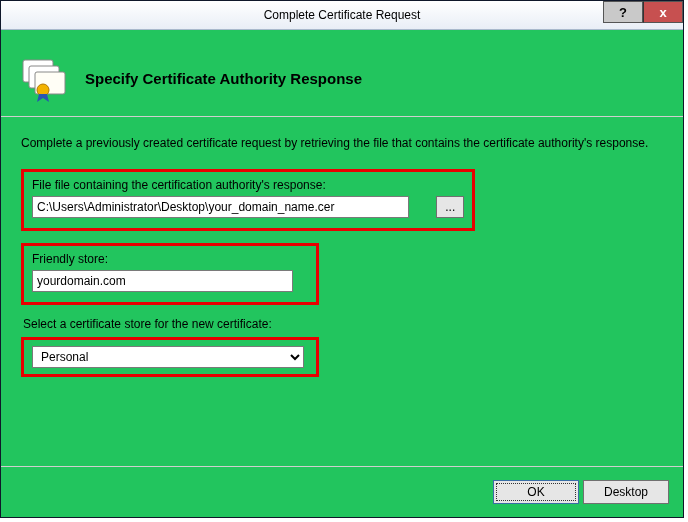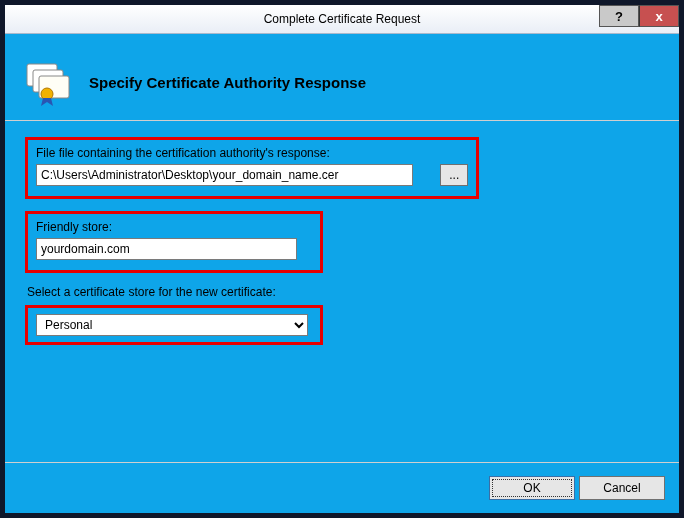--- a/index.html
+++ b/index.html
@@ -6,25 +6,25 @@
     margin: 0;
     padding: 0;
     font-family: "Segoe UI", Tahoma, sans-serif;
     font-size: 12px;
     background: #fff;
     color: #000;
   }
   .window {
     width: 684px;
     height: 518px;
-    border: 5px solid #0f172a;
+    border: 1px solid #0f172a;
     box-sizing: border-box;
     display: flex;
     flex-direction: column;
-    background: #0ea5e9;
+    background: #22c55e;
     position: relative;
   }
   .titlebar {
     height: 28px;
     background: linear-gradient(#ffffff, #e9eef6);
     border-bottom: 1px solid #a9b9cc;
     display: flex;
     align-items: center;
     position: relative;
   }
@@ -191,20 +191,21 @@
         <path d="M20 40 L18 48 L24 44 L30 48 L28 40 Z" fill="#2956b2"></path>
       </svg>
     </div>
     <h2>Specify Certificate Authority Response</h2>
   </div>
 
   <div class="divider"></div>
 
   <div class="content">
 
+    <p class="intro">Complete a previously created certificate request by retrieving the file that contains the certificate authority's response.</p>
 
     <div class="highlight hl-filename">
       <label class="field-label">File file containing the certification authority's response:</label>
       <div class="row-file">
         <input type="text" class="inp-file" value="C:\Users\Administrator\Desktop\your_domain_name.cer" style="">
         <button class="browse-btn">...</button>
       </div>
     </div>
 
     <div class="highlight hl-friendly">
@@ -219,16 +220,16 @@
         <select>
           <option>Personal</option>
         </select>
       </div>
     </div>
 
   </div>
 
   <div class="footer">
     <button class="btn default">OK</button>
-    <button class="btn">Cancel</button>
+    <button class="btn">Desktop</button>
   </div>
 
 </div>
 
 </body></html>

